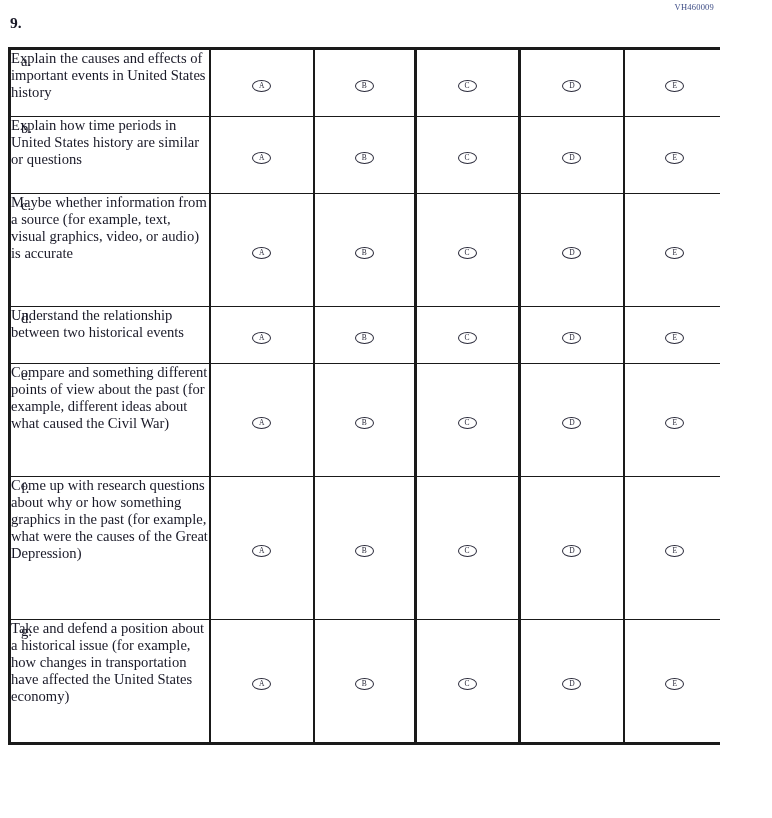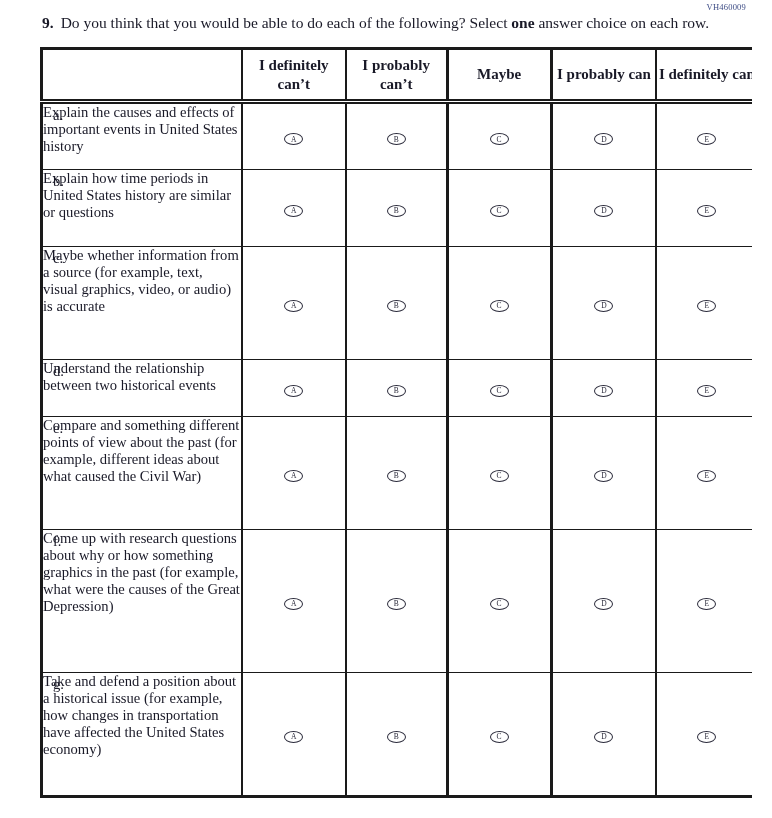--- a/index.html
+++ b/index.html
@@ -8,21 +8,20 @@
     background: #ffffff;
     font-family: "Liberation Serif", "DejaVu Serif", serif;
     color: #191927;
   }
   .page {
     position: relative;
     width: 720px;
     height: 818px;
     background: #ffffff;
     overflow: hidden;
-    padding-left: 32px;
   }
   .form-code-top {
     position: absolute;
     top: 2px;
     right: 6px;
     font-size: 8.5px;
     color: #3d4c85;
     letter-spacing: 0.2px;
   }
   .question {
@@ -119,44 +118,34 @@
 </style>
 </head>
 <body>
 
 <div class="page">
 
   <div class="form-code-top">VH460009</div>
 
   <div class="question">
     <span class="q-number">9.</span>
-    <span class="q-text"><span>Do you think that you would be able to do each of the following? Select </span><b>one</b><span> answer choice on each row.</span></span>
   </div>
 
   <table class="grid">
     <colgroup>
       <col style="width:200px">
       <col style="width:104px">
       <col style="width:101px">
       <col style="width:104px">
       <col style="width:105px">
       <col style="width:101px">
       <col style="width:37px">
     </colgroup>
 
     <tbody>
-        <tr class="head">
-      <th></th>
-      <th>I definitely can’t</th>
-      <th class="v-thick-r">I probably can’t</th>
-      <th class="v-thick-l v-thick-r">Maybe</th>
-      <th class="v-thick-l">I probably can</th>
-      <th>I definitely can</th>
-      <th></th>
-    </tr>
 
     <tr style="height:68px">
       <td class="stmt"><span class="row-letter">a.</span><span>Explain the causes and effects of important events in United States history</span></td>
       <td class="ans"><span class="bubble">
               <span class="bl">A</span>
             </span></td>
       <td class="ans v-thick-r"><span class="bubble">
               <span class="bl">B</span>
             </span></td>
       <td class="ans v-thick-l v-thick-r"><span class="bubble">

